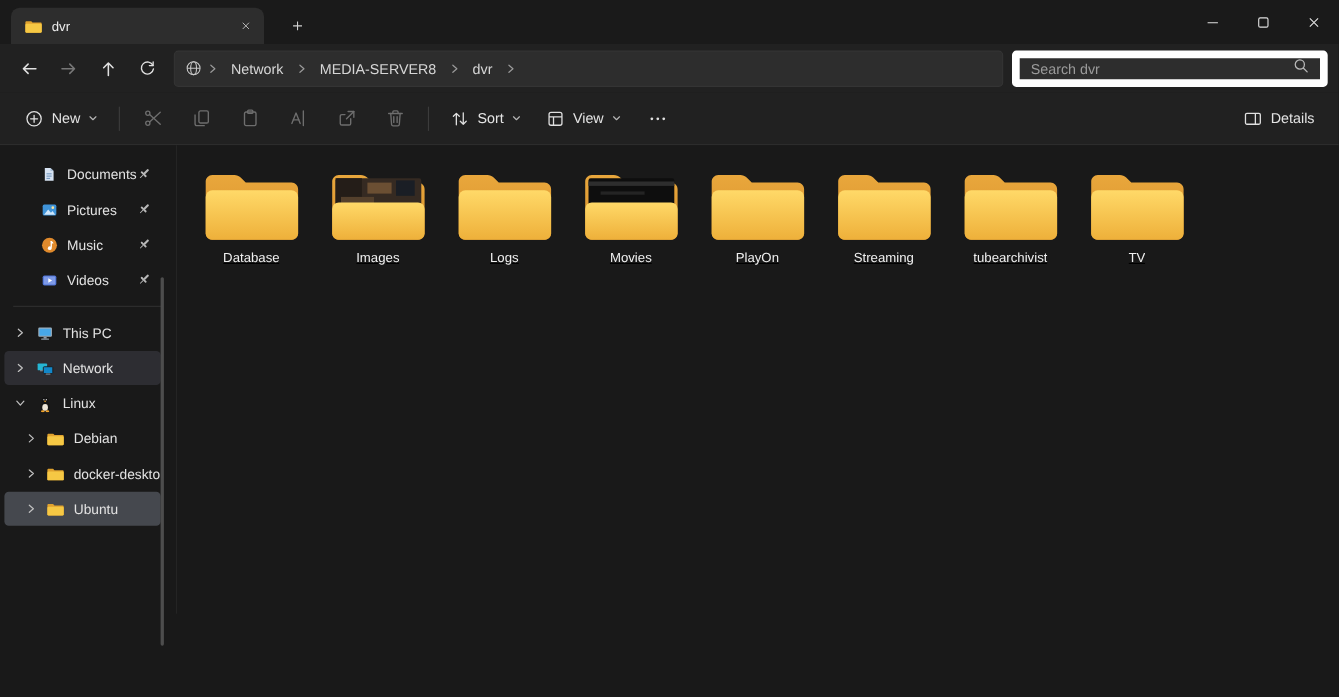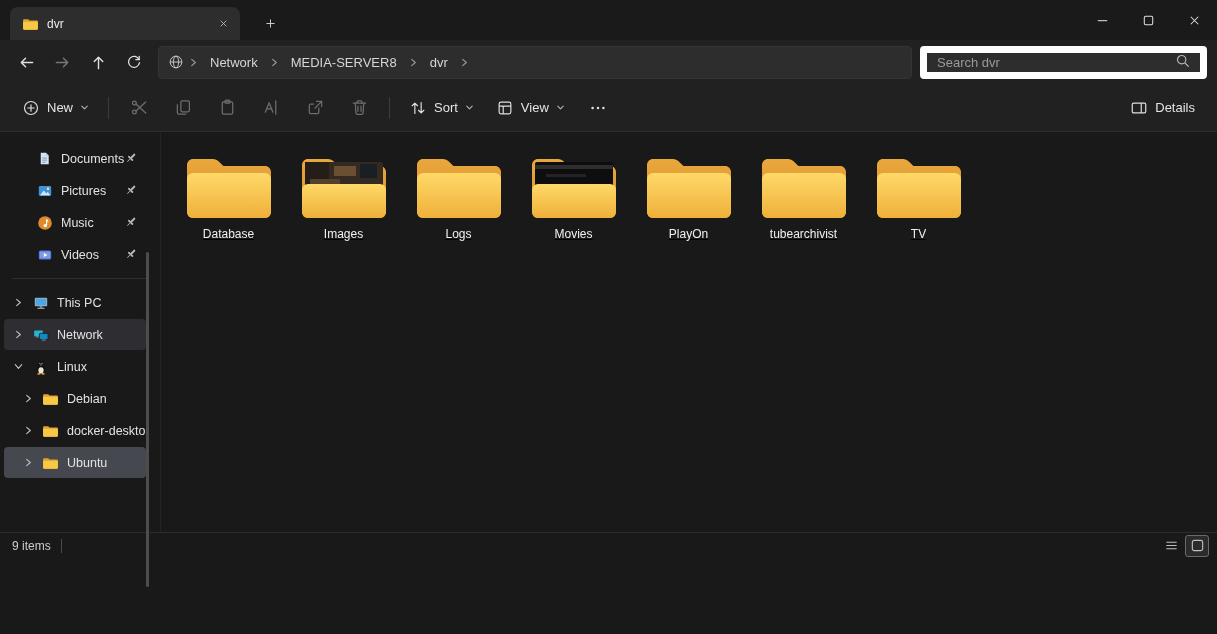--- a/index.html
+++ b/index.html
@@ -520,49 +520,41 @@
       </div>
 
       <div class="file-item">
         <svg class="folder-svg" viewBox="0 0 96 76">
             <use href="#fback" fill="url(#gBack)"></use>
             <use href="#ffront" fill="url(#gFront)"></use>
           </svg>
         <span class="file-label">PlayOn</span>
       </div>
 
-
       <div class="file-item">
         <svg class="folder-svg" viewBox="0 0 96 76">
             <use href="#fback" fill="url(#gBack)"></use>
             <use href="#ffront" fill="url(#gFront)"></use>
           </svg>
-        <span class="file-label">tubearchivist</span>
+        <span class="file-label">Streaming</span>
       </div>
 
       <div class="file-item">
         <svg class="folder-svg" viewBox="0 0 96 76">
             <use href="#fback" fill="url(#gBack)"></use>
             <use href="#ffront" fill="url(#gFront)"></use>
           </svg>
+        <span class="file-label">tubearchivist</span>
+      </div>
+
+      <div class="file-item">
+        <svg class="folder-svg" viewBox="0 0 96 76">
+            <use href="#fback" fill="url(#gBack)"></use>
+            <use href="#ffront" fill="url(#gFront)"></use>
+          </svg>
         <span class="file-label">TV</span>
       </div>
 
     </main>
   </div>
 
-  <div class="statusbar">
-    <span>9 items</span>
-    <span class="status-sep"></span>
-    <span class="status-spacer"></span>
-    <span class="status-view-btn">
-      <svg viewBox="0 0 16 16" width="15" height="15" fill="none" stroke="#c0c0c0" stroke-width="1.2">
-          <path d="M2.5 4.5 H13.5 M2.5 8 H13.5 M2.5 11.5 H13.5"></path>
-        </svg>
-    </span>
-    <span class="status-view-btn active">
-      <svg viewBox="0 0 16 16" width="15" height="15" fill="none" stroke="#c0c0c0" stroke-width="1.2">
-          <rect x="2.5" y="2.5" width="11" height="11" rx="2"></rect>
-        </svg>
-    </span>
-  </div>
 
 </div>
 
 </body></html>

